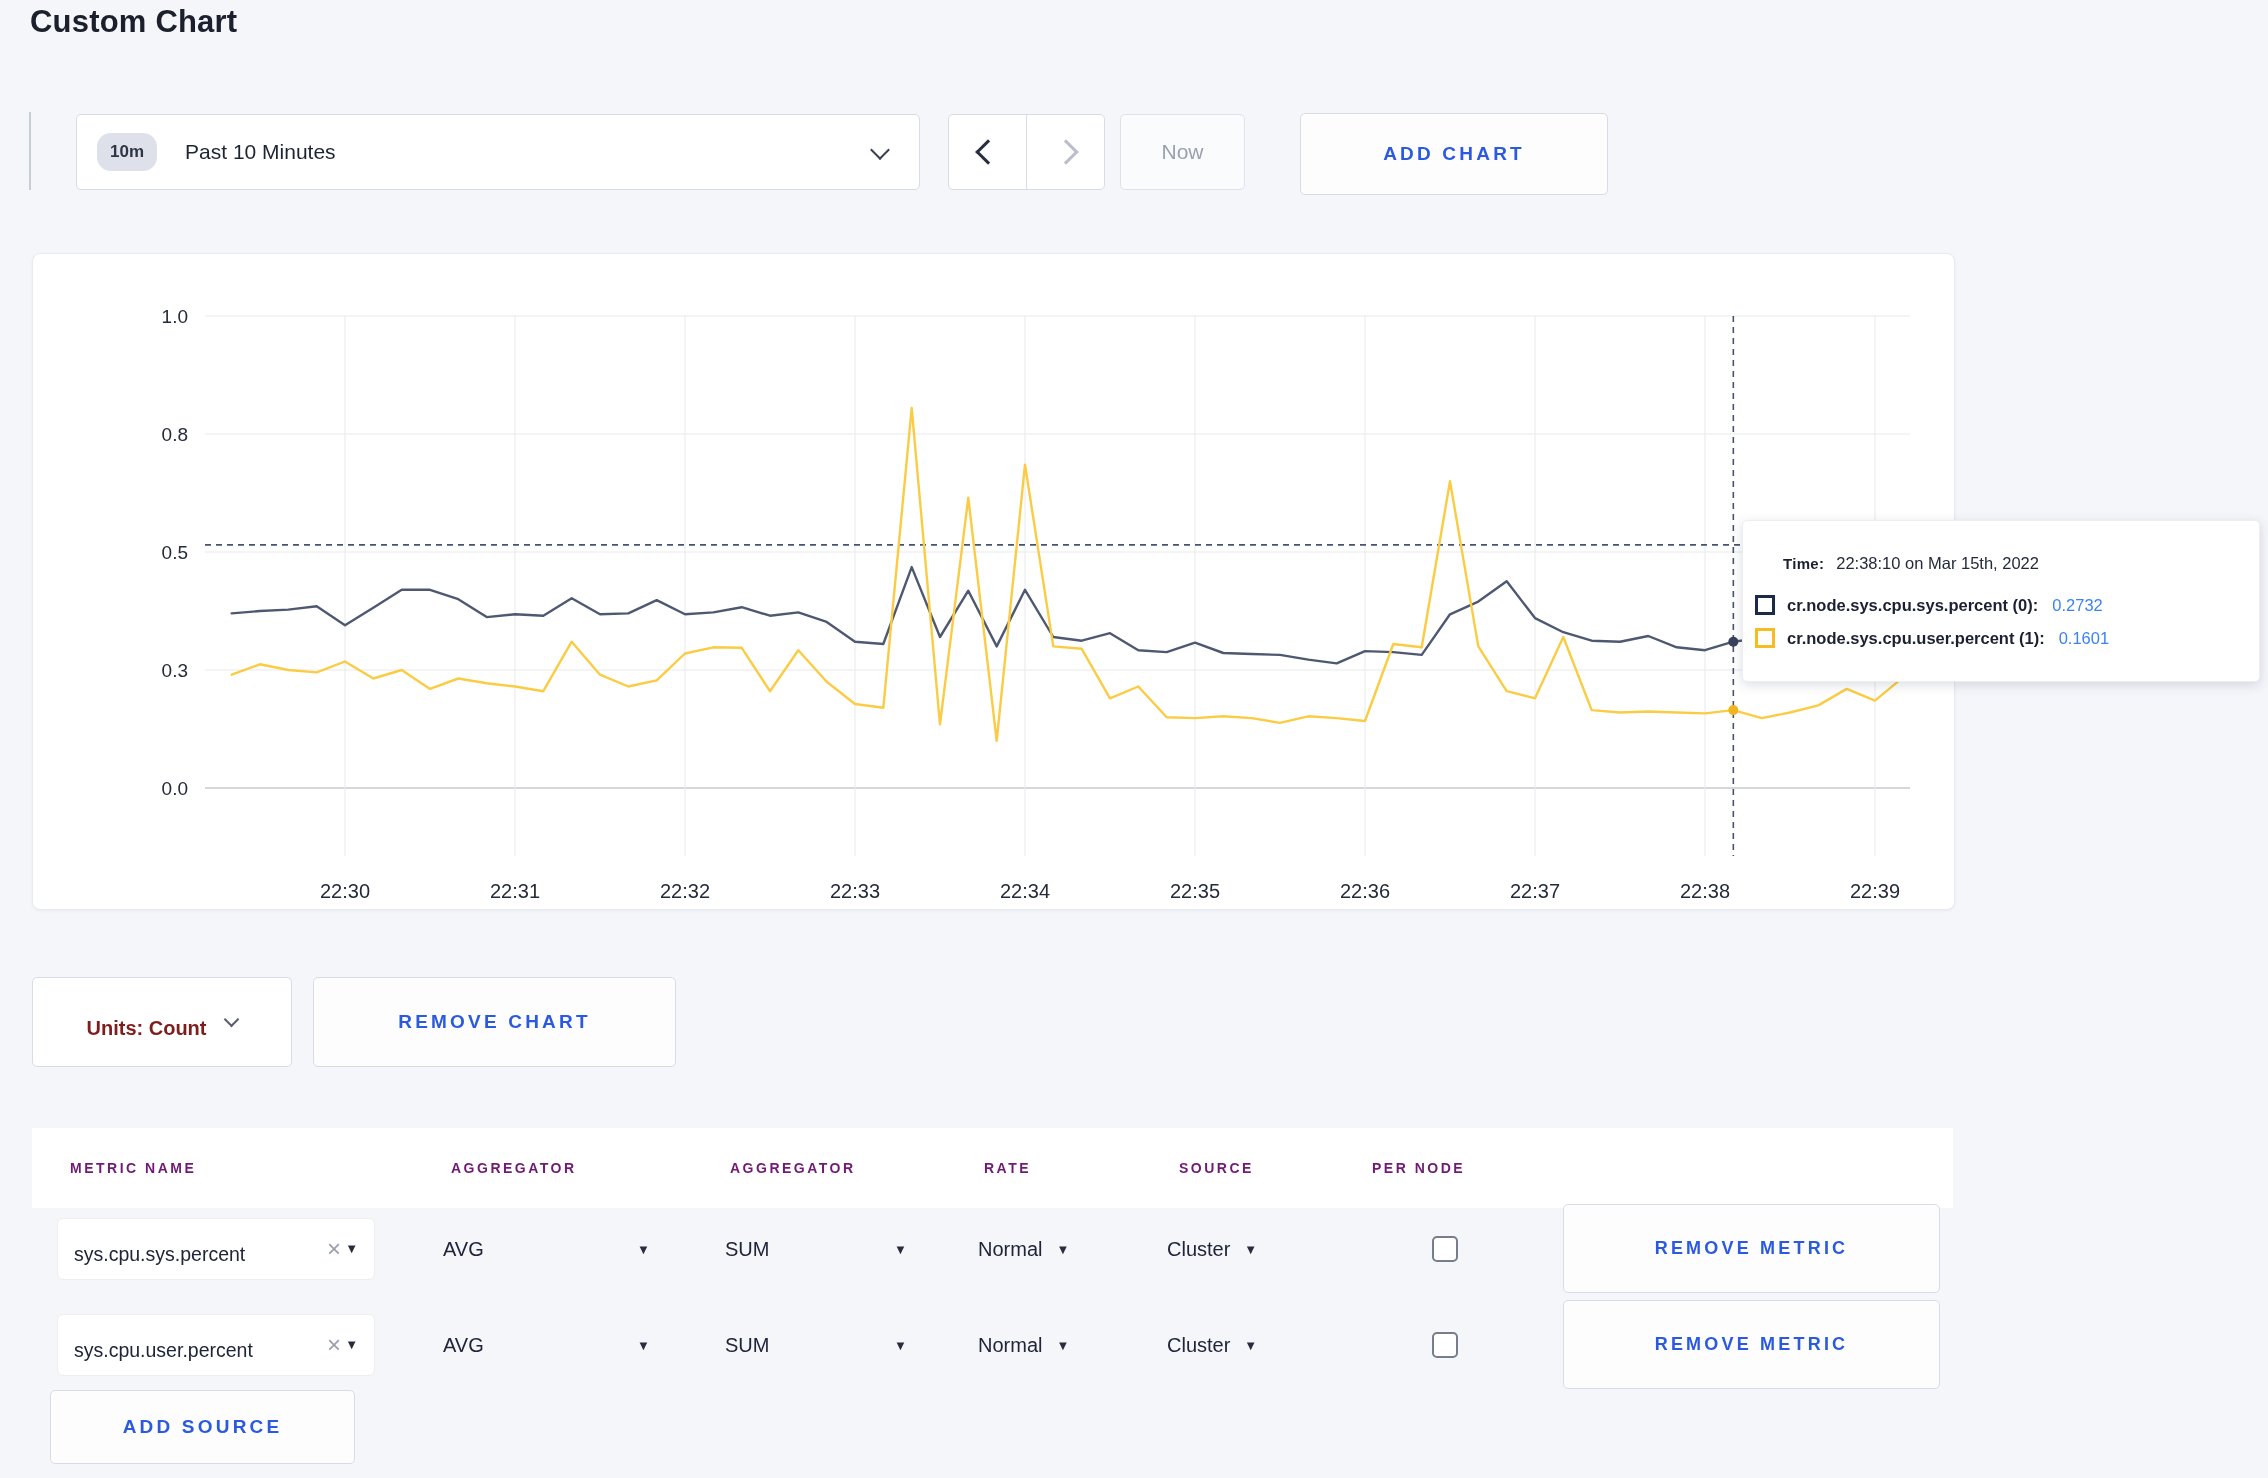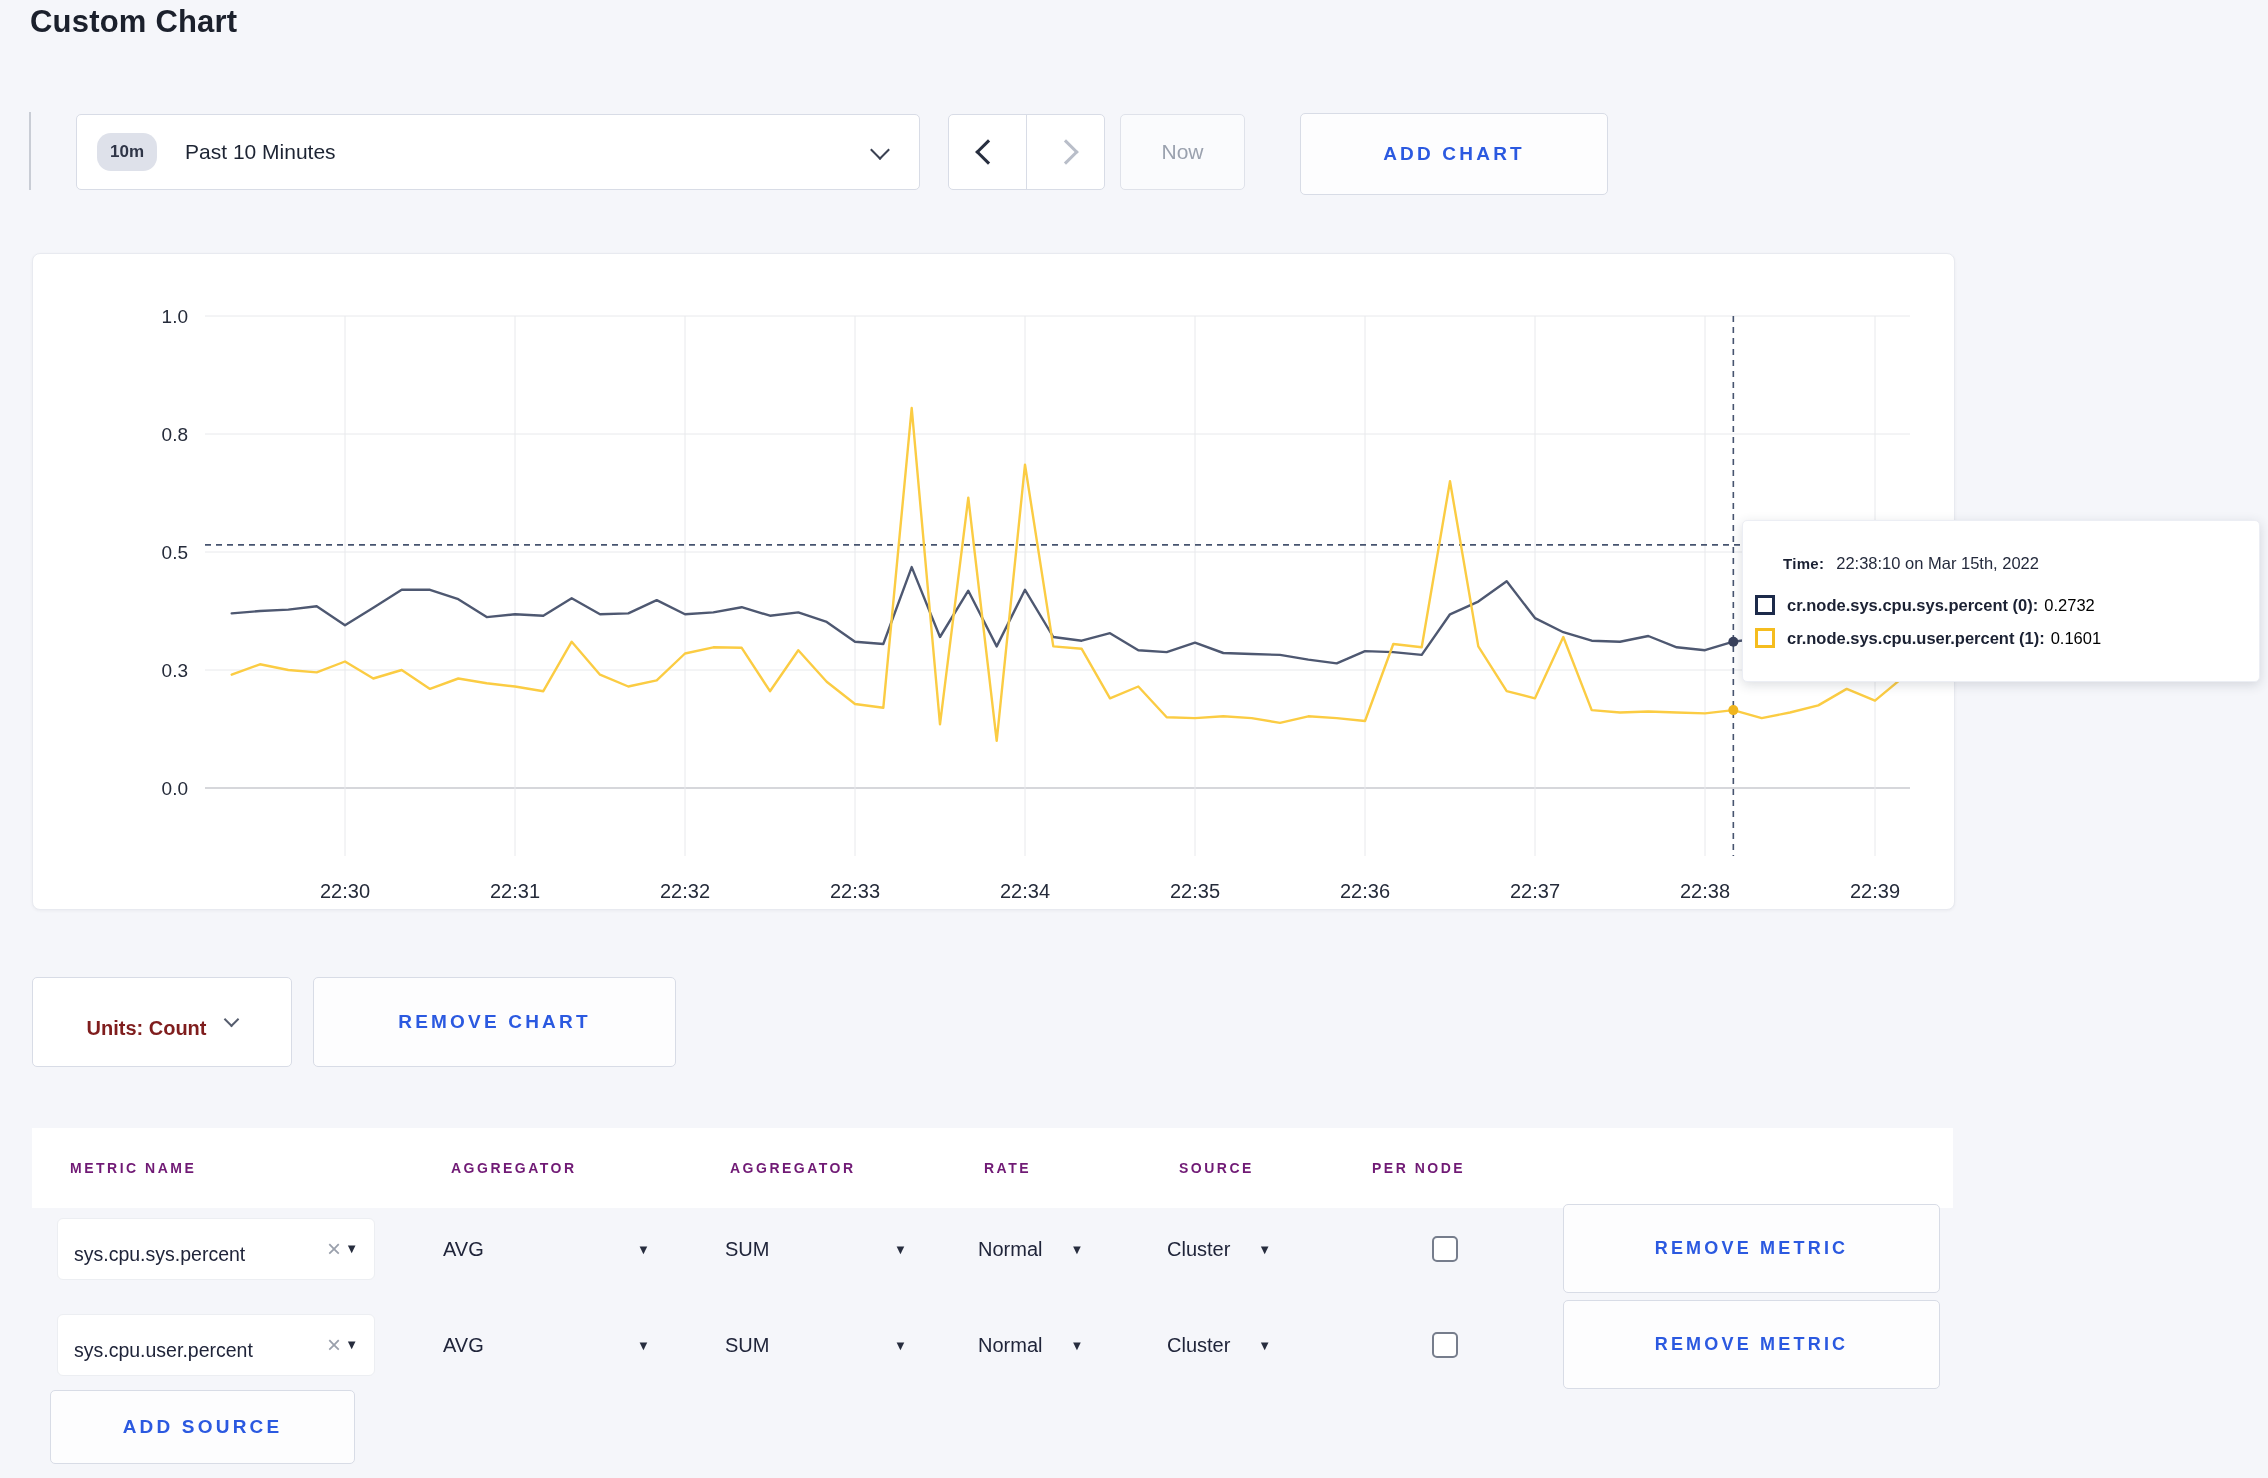--- a/index.html
+++ b/index.html
@@ -46,42 +46,42 @@
 
   
   .tooltip{left:1742px;top:520px;width:518px;height:162px;background:#fff;border:1px solid #eceef4;
            border-radius:5px;box-shadow:0 3px 12px rgba(40,50,70,.16);z-index:5;
            display:flex;flex-direction:column;justify-content:center;gap:22px;box-sizing:border-box;padding:6px 0;}
   .tt-row{display:flex;align-items:center;padding-left:12px;}
   .tt-time-label{font-size:15px;font-weight:700;color:#1b2133;margin-left:28px;letter-spacing:.3px;}
   .tt-time-value{font-size:16.5px;color:#242a3c;margin-left:12px;}
   .tt-swatch{width:14px;height:14px;border-width:3px;border-style:solid;display:inline-block;background:#fff;}
   .tt-label{font-size:16.5px;font-weight:700;color:#1b2133;margin-left:12px;}
-  .tt-value{font-size:16.5px;color:#000000;margin-left:6px;}
+  .tt-value{font-size:16.5px;color:#3b82f6;margin-left:14px;}
 
   
   .units-btn{left:32px;top:977px;width:260px;height:90px;background:#fff;border:1px solid #d8dce6;
              border-radius:5px;display:flex;align-items:center;justify-content:center;box-sizing:border-box;cursor:pointer;}
   .units-label{font-size:20px;font-weight:700;color:#7f1d1d;margin-top:12px;}
   .units-btn .chev{width:9px;height:9px;border-color:#565d6e;border-width:2px;margin-left:20px;margin-top:-6px;}
   .remove-chart{left:313px;top:977px;width:363px;height:90px;font-size:19px;}
 
   
   .thead{left:32px;top:1128px;width:1921px;height:80px;background:#fff;}
   .th{position:absolute;top:50%;transform:translateY(-50%);font-size:14px;font-weight:700;
       letter-spacing:2.5px;color:#701a75;white-space:nowrap;}
   .mrow{position:absolute;left:32px;width:1921px;height:93px;}
   .mcell{position:absolute;top:50%;transform:translateY(-50%);white-space:nowrap;}
   .metric-box{left:25px;width:318px;height:62px;background:#fff;border:1px solid #eceef2;border-radius:6px;
               display:flex;align-items:center;box-sizing:border-box;padding:0 16px;cursor:pointer;}
   .mname{font-size:19.5px;color:#20253a;flex:1;margin-top:12px;}
   .x-icon{font-size:24px;color:#9aa0ac;margin:0 4px 0 8px;line-height:1;}
   .tri{font-size:13px;color:#272d3e;}
   .cell-text{font-size:20px;color:#20253a;}
-  .inline-dd{display:flex;align-items:center;gap:28px;cursor:pointer;}
+  .inline-dd{display:flex;align-items:center;gap:14px;cursor:pointer;}
   .checkbox{left:1400px;width:26px;height:26px;background:#fff;border:2px solid #767d8c;border-radius:5px;
             box-sizing:border-box;cursor:pointer;}
   .remove-metric{position:absolute;left:1531px;top:2px;width:377px;height:89px;font-size:18px;}
   .add-metric{left:50px;top:1390px;width:305px;height:74px;font-size:19px;}
 </style>
 </head>
 <body>
 
 <div class="page">
 

